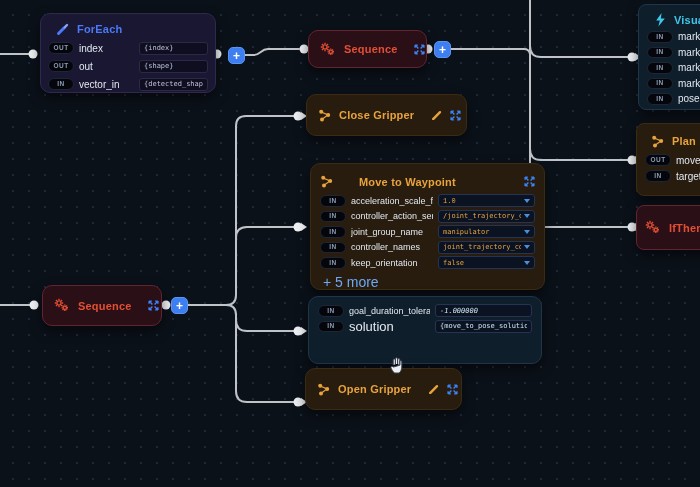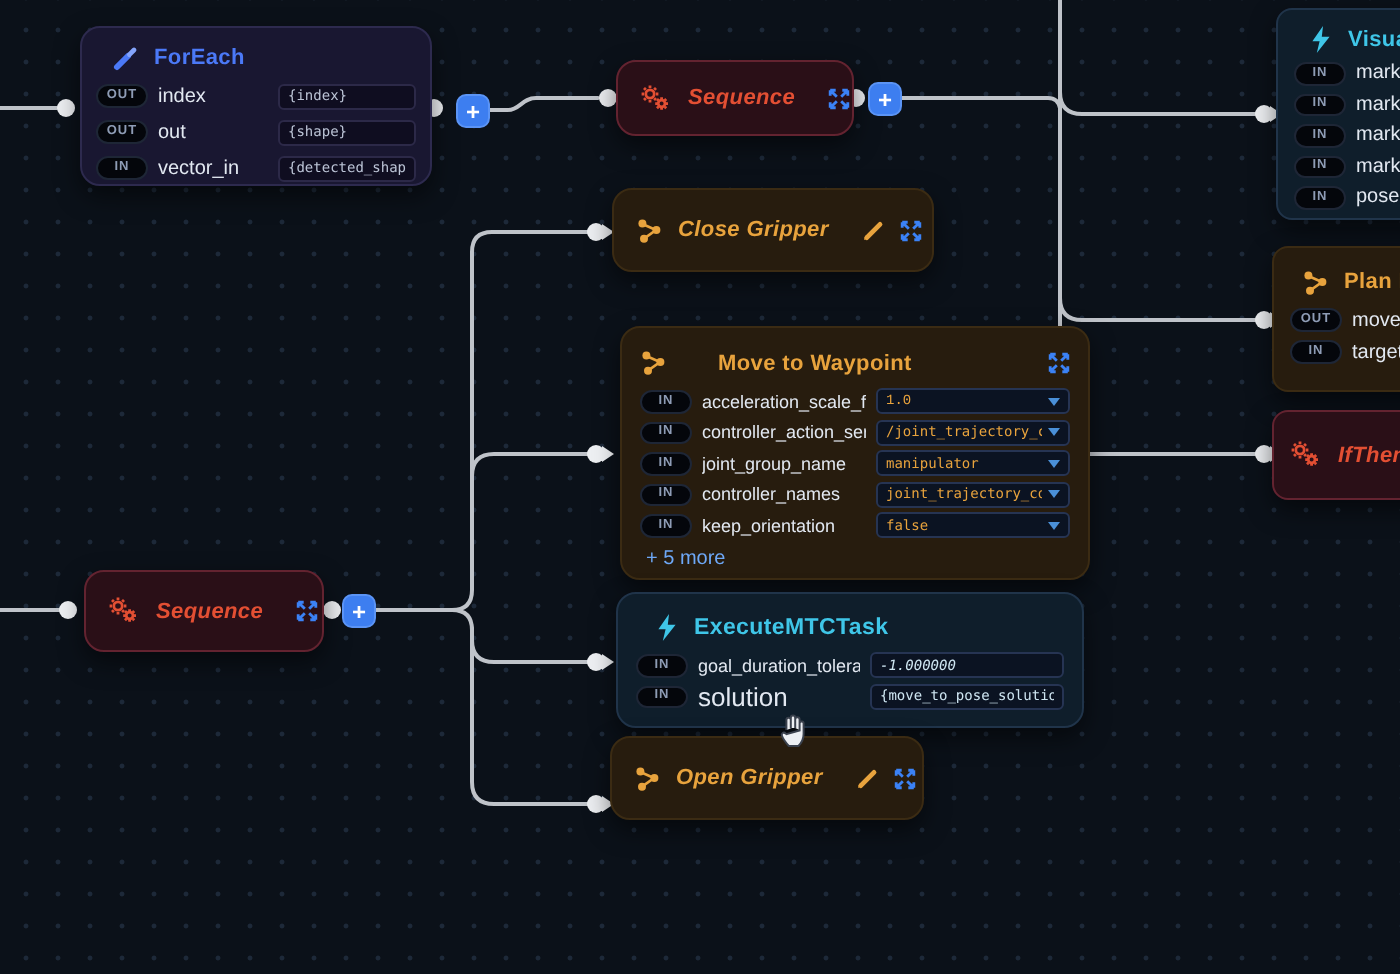--- a/index.html
+++ b/index.html
@@ -15,40 +15,40 @@
   .port{fill:#edeff2;}
   .node{position:absolute;z-index:2;border-radius:10px;box-sizing:border-box;
         box-shadow:0 5px 12px rgba(0,0,0,.5);}
   .n-purple{background:#191731;border:1px solid #2d2a4e;}
   .n-red{background:#2a0f17;border:1px solid #632330;}
   .n-orange{background:#271c0e;border:1px solid #3b2b13;}
   .n-cyan{background:#0f1e2b;border:1px solid #20344a;}
   .hdr{display:flex;align-items:center;gap:8px;}
   .title{font-weight:bold;font-size:11px;letter-spacing:.2px;white-space:nowrap;}
   .t-blue{color:#4b79f7}.t-red{color:#e34f33}.t-orange{color:#e8a33d}.t-cyan{color:#3fc6e8}
-  .leafrow{display:flex;align-items:center;height:100%;padding:0 11px;gap:8px;box-sizing:border-box;font-style:italic;}
+  .leafrow{display:flex;align-items:center;height:100%;padding:0 11px;gap:8px;box-sizing:border-box;}
   .row{display:flex;align-items:center;gap:5px;}
   .badge{background:#04060b;border:1px solid #1e2636;color:#8e9cb5;
          border-radius:999px;font-size:6.5px;font-weight:bold;letter-spacing:.5px;
          min-width:20px;text-align:center;padding:1.5px 2px;line-height:1;flex:0 0 auto;}
   .lbl{color:#e2e8f1;font-size:9.5px;white-space:nowrap;overflow:hidden;flex:1;}
   .field{box-sizing:border-box;background:#0b1322;border:1px solid #263453;border-radius:3px;
          height:13px;display:flex;align-items:center;padding:0 4px;gap:3px;
          font-family:"DejaVu Sans Mono",monospace;font-size:7px;white-space:nowrap;overflow:hidden;}
   .f-purple{background:#0f0d20;border-color:#2c2948;color:#bcc4d6;}
   .f-orange{color:#e8a33d;}
   .f-cyan{color:#cfe6f2;}
   .selv{flex:1;overflow:hidden;white-space:nowrap;}
   .caret{width:0;height:0;border-left:3px solid transparent;border-right:3px solid transparent;
          border-top:4px solid #4a90d9;flex:0 0 auto;}
   .spacer{flex:1;}
   .plus{position:absolute;z-index:3;width:17px;height:17px;background:#3d7ef0;border:1px solid #5b94f5;
         border-radius:5px;color:#fff;font-size:12px;font-weight:bold;display:flex;
         align-items:center;justify-content:center;line-height:1;box-sizing:border-box;}
-  .more{color:#6ea8f7;font-size:10px;margin:3px 0 0 3px;}
+  .more{color:#6ea8f7;font-size:14px;margin:3px 0 0 3px;}
   .ico{flex:0 0 auto;display:flex;align-items:center;justify-content:center;}
   .cursor{position:absolute;z-index:10;}
 </style>
 </head>
 <body>
 
 <div class="canvas">
 
   <svg class="wires" width="700" height="487">
     <path class="wire" d="M0 54 H28.5"></path>
@@ -237,28 +237,20 @@
       <span class="lbl" style="font-size:9px;">keep_orientation</span>
       <span class="field f-orange" style="width:97px;">
         <span class="selv">false</span>
         <span class="caret"></span>
       </span>
     </div>
     <div class="more">+ 5 more</div>
   </div>
 
   <div class="node n-cyan" style="left:308px;top:296px;width:234px;height:68px;padding:6px 9px;">
-    <div class="hdr" style="height:22px;padding-left:10px;">
-      <span class="ico">
-        <svg width="11" height="14" viewBox="0 0 11 14">
-          <polygon points="6.5,0 1.2,7.6 4.8,7.6 3.4,13.5 9.8,5.4 5.9,5.4" fill="#3fc6e8"></polygon>
-        </svg>
-      </span>
-      <span class="title t-cyan" style="font-size:11.5px;">ExecuteMTCTask</span>
-    </div>
     <div class="row" style="height:15.5px;">
       <span class="badge">IN</span>
       <span class="lbl" style="font-size:9px;">goal_duration_tolerance</span>
       <span class="field f-cyan" style="width:97px;font-style:italic;">
         <span class="selv">-1.000000</span>
       </span>
     </div>
     <div class="row" style="height:15.5px;">
       <span class="badge">IN</span>
       <span class="lbl" style="font-size:13px;">solution</span>

